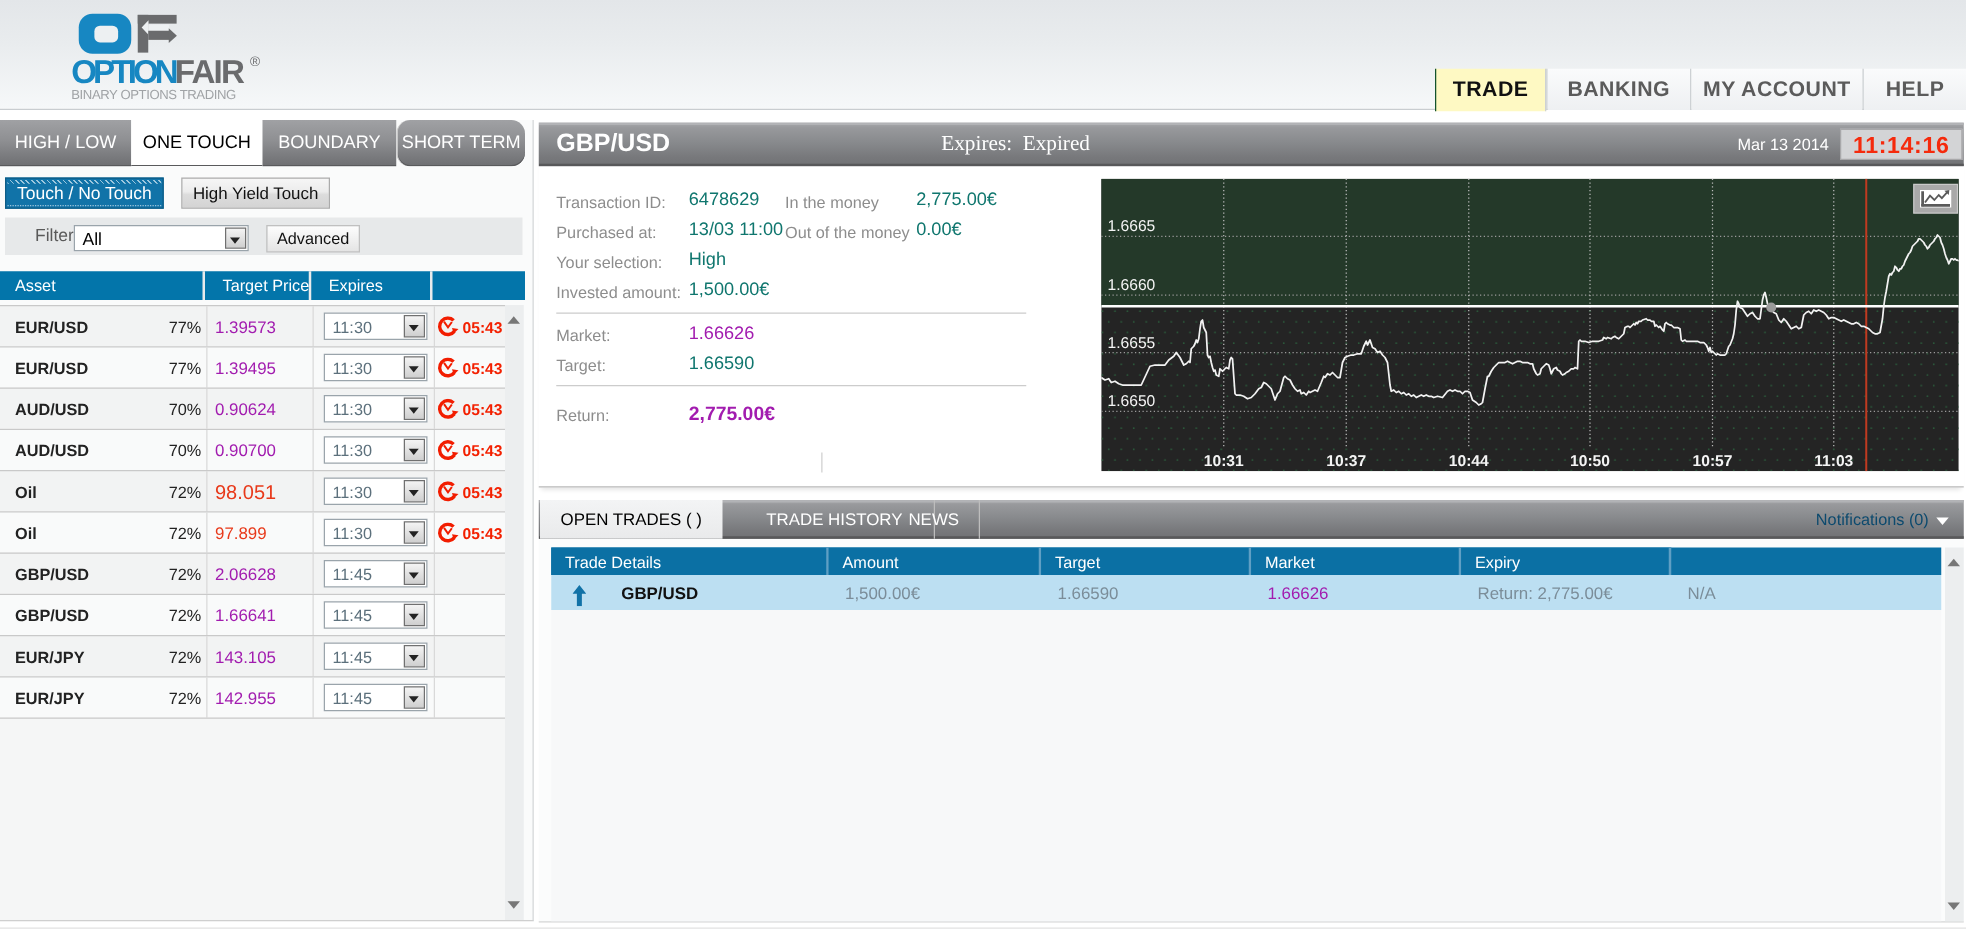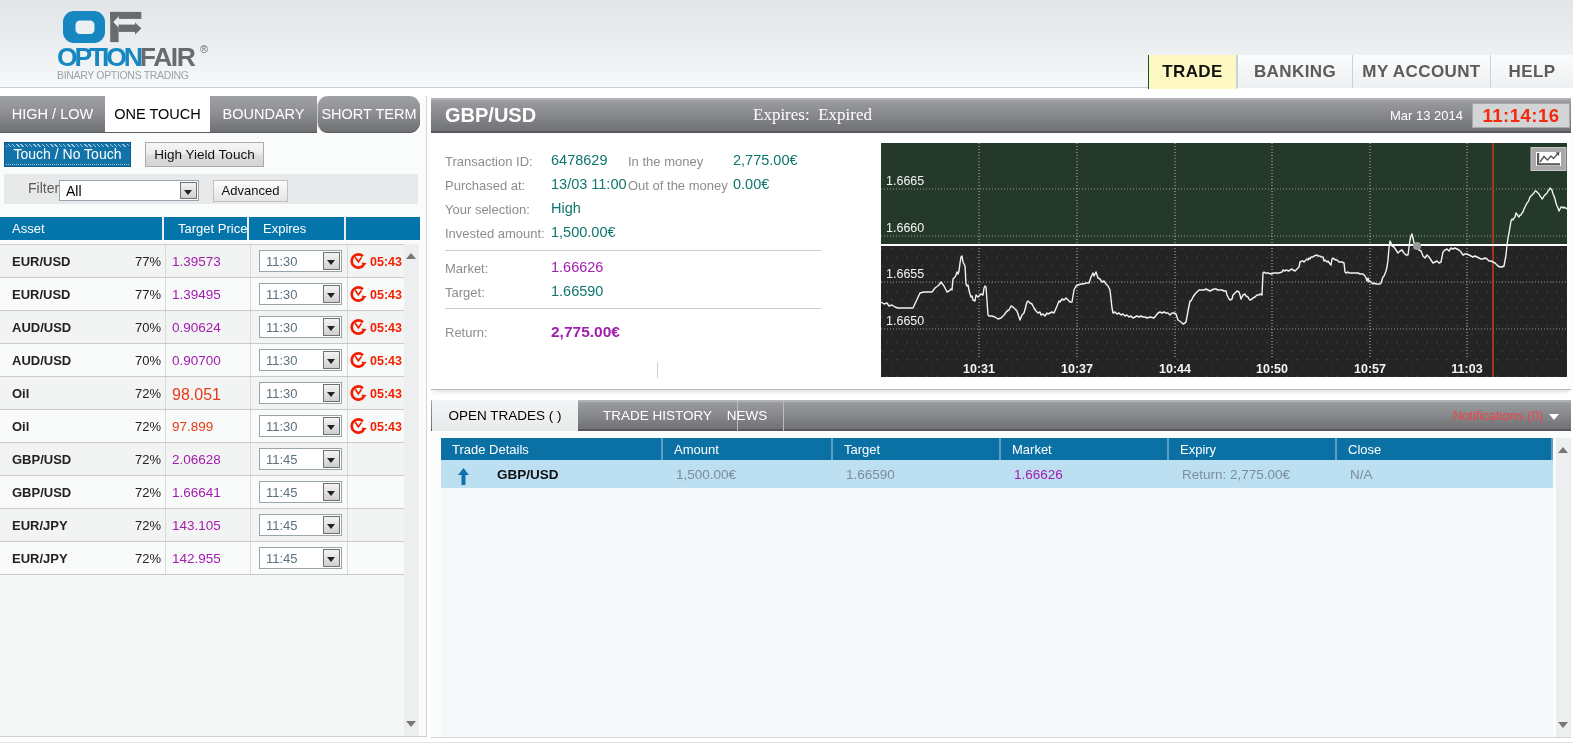--- a/index.html
+++ b/index.html
@@ -320,31 +320,30 @@
         <rect x="655" y="9" width="25" height="14" fill="#ffffff"></rect>
         <rect x="656" y="10" width="2.2" height="12" fill="#5a5a5a"></rect>
         <rect x="656" y="20.2" width="23" height="2.2" fill="#5a5a5a"></rect>
         <polyline points="659,19 663,13.5 666.5,17 670,13 672.5,15.5 677,10.5" fill="none" stroke="#5a5a5a" stroke-width="1.5"></polyline>
         <polygon points="674.5,9.5 678.5,9 678,13" fill="#5a5a5a"></polygon>
       </g>
     </svg>
 <div id="rbot" class="abs">
       <div class="abs tbar" style="top:0; height:31px;"></div>
       <div class="abs btab" style="left:1px; width:146px; background:linear-gradient(to bottom,#f3f4f5,#e9eaeb); color:#000;">OPEN TRADES ( )</div>
-      <div class="abs btab" style="left:147px; width:160px; border-right:1px solid #bdbdbd;">TRADE HISTORY</div>
+      <div class="abs btab" style="left:157px; width:160px; border-right:1px solid #bdbdbd;">TRADE HISTORY</div>
       <div class="abs btab" style="left:280px; width:73px; border-right:1px solid #bdbdbd;">NEWS</div>
-      <div class="abs" style="right:28px; top:8px; color:#ef4444; font-size:13px;">Notifications (0)</div>
+      <div class="abs" style="right:28px; top:8px; color:#0c4a6e; font-size:13px;">Notifications (0)</div>
       <span class="abs" style="right:12px; top:14px; width:0; height:0; border:5px solid transparent; border-top:6px solid #fff;"></span>
       <div class="abs bhead" style="left:10px; top:38px; width:1112px; height:22px;"></div>
       <div class="abs bhead" style="left:10px; top:38px; width:222px; height:22px; line-height:23px; padding-left:11px; border-right:2px solid #5f9fc4;">Trade Details</div>
       <div class="abs bhead" style="left:232px; top:38px; width:170px; height:22px; line-height:23px; padding-left:11px; border-right:2px solid #5f9fc4;">Amount</div>
       <div class="abs bhead" style="left:402px; top:38px; width:168px; height:22px; line-height:23px; padding-left:11px; border-right:2px solid #5f9fc4;">Target</div>
       <div class="abs bhead" style="left:570px; top:38px; width:168px; height:22px; line-height:23px; padding-left:11px; border-right:2px solid #5f9fc4;">Market</div>
       <div class="abs bhead" style="left:738px; top:38px; width:168px; height:22px; line-height:23px; padding-left:11px; border-right:2px solid #5f9fc4;">Expiry</div>
-      <div class="abs bhead" style="left:906px; top:38px; width:216px; height:22px; line-height:23px; padding-left:11px; border-right:2px solid #5f9fc4;">Close</div>
       <div class="abs" style="left:10px; top:60px; width:1112px; height:28px; background:#bcdff2;">
         <svg class="abs" style="left:17px; top:8px;" width="11" height="17" viewBox="0 0 11 17">
           <polygon points="5.5,0 11,7 7.5,7 7.5,17 3.5,17 3.5,7 0,7" fill="#1172a7"></polygon>
         </svg>
         <span class="abs" style="left:56px; top:7px; font-size:13.5px; font-weight:bold; color:#111;">GBP/USD</span>
         <span class="abs" style="left:235px; top:7px; font-size:13.5px; color:#7b8d99;">1,500.00€</span>
         <span class="abs" style="left:405px; top:7px; font-size:13.5px; color:#7b8d99;">1.66590</span>
         <span class="abs green" style="left:573px; top:7px; font-size:13.5px;">1.66626</span>
         <span class="abs" style="left:741px; top:7px; font-size:13.5px; color:#7b8d99;">Return: 2,775.00€</span>
         <span class="abs" style="left:909px; top:7px; font-size:13.5px; color:#7b8d99;">N/A</span>

